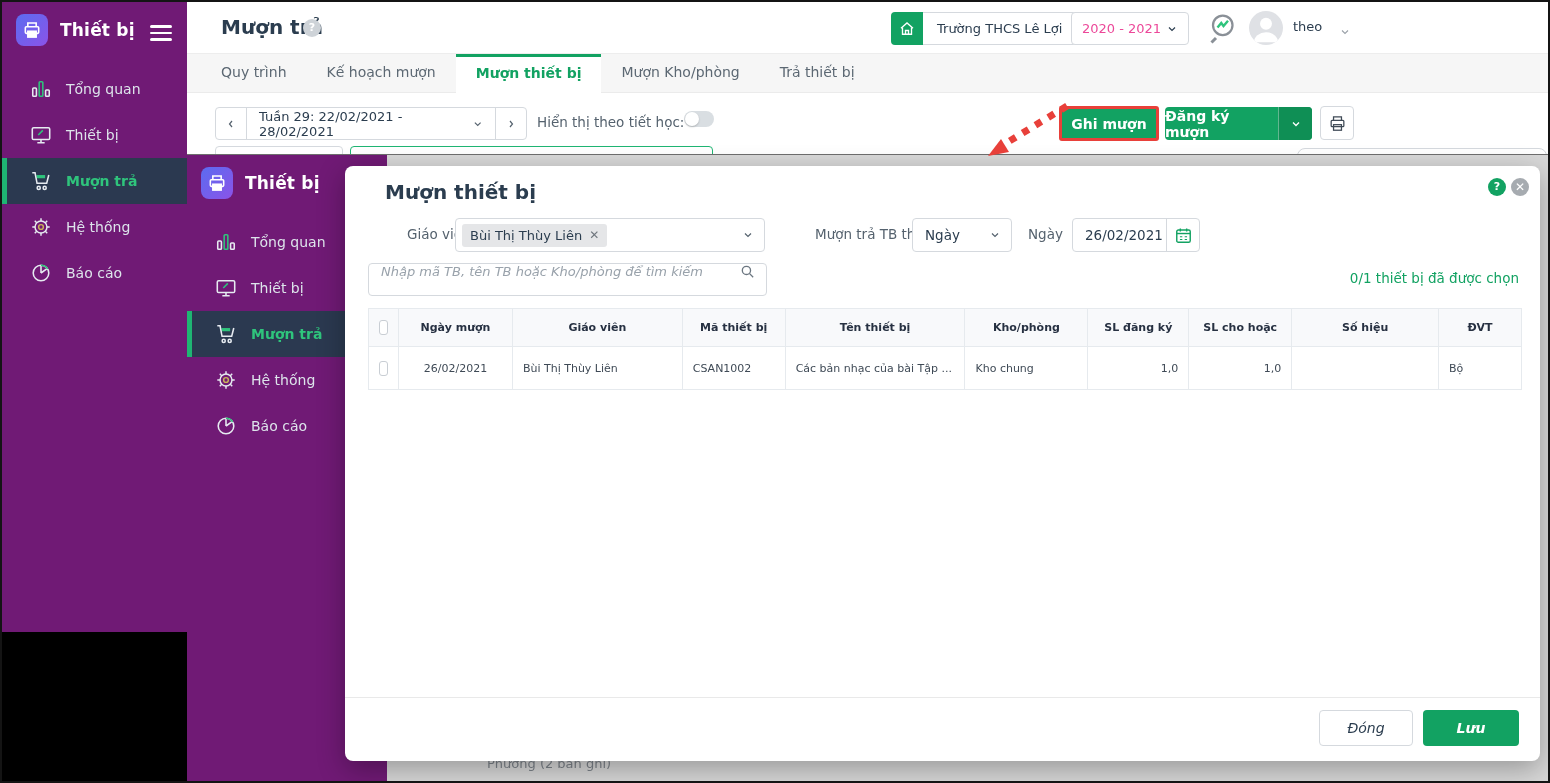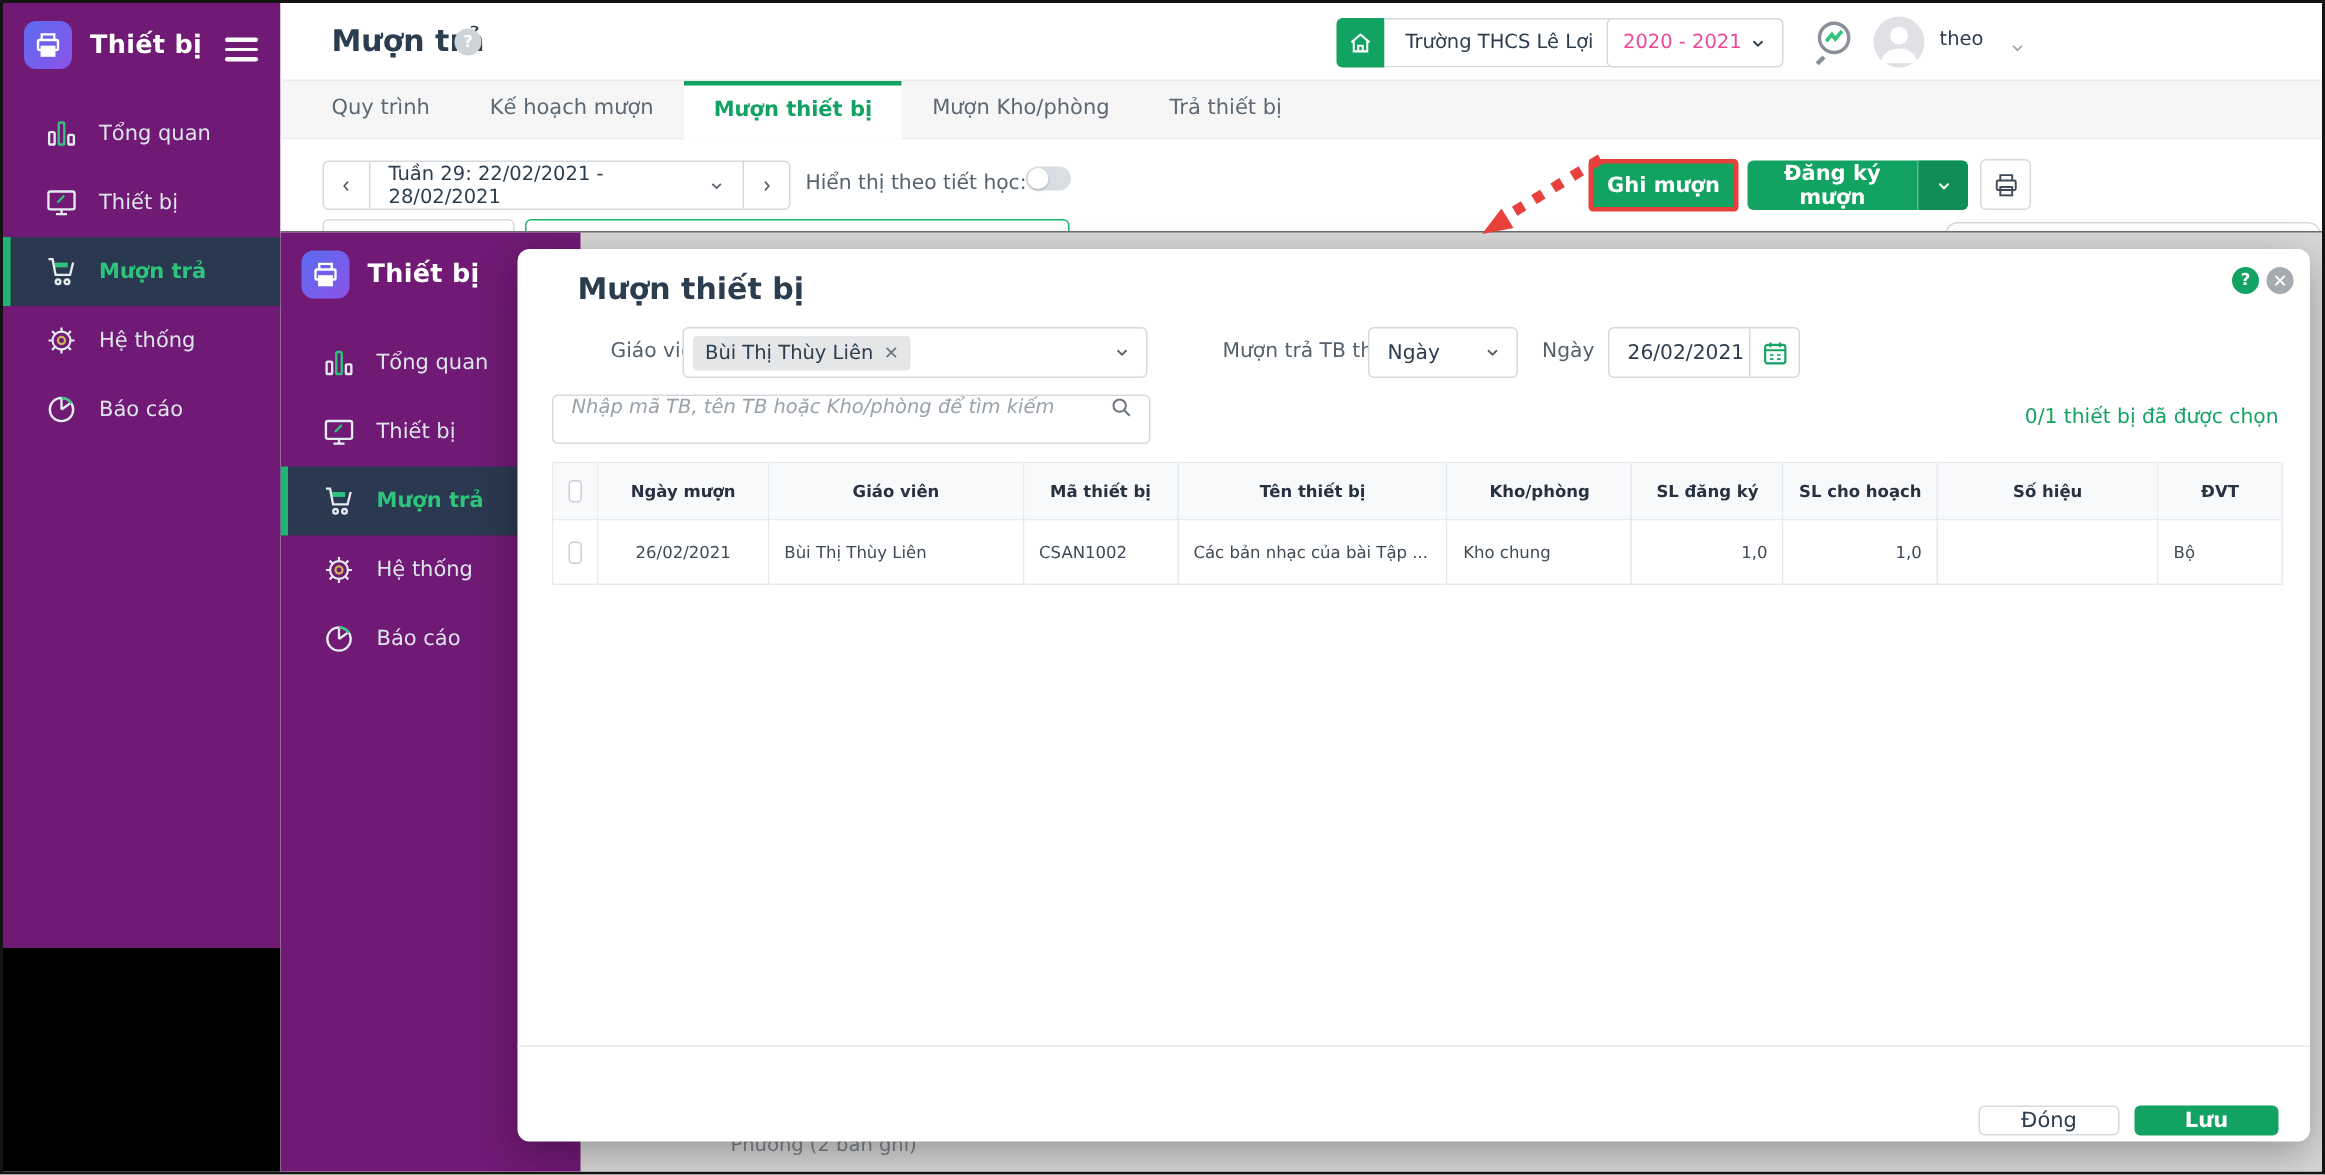--- a/index.html
+++ b/index.html
@@ -47,21 +47,21 @@
   #weekrow { position:absolute; left:185px; top:91px; width:1365px; height:61px; background:#fff; }
   .week-group { position:absolute; left:28px; top:14px; height:33px; display:flex; border:1px solid #d5d9de; border-radius:4px; background:#fff; }
   .week-btn { width:30px; display:flex; align-items:center; justify-content:center; cursor:pointer; }
   .week-select { width:250px; border-left:1px solid #d5d9de; border-right:1px solid #d5d9de; display:flex; align-items:center; justify-content:space-between; padding:0 12px; font-size:13px; color:#2b3d4f; cursor:pointer; }
   .toggle-label { position:absolute; left:350px; top:21px; font-size:13.5px; color:#55626e; }
   .toggle { position:absolute; left:497px; top:18px; width:30px; height:16px; border-radius:8px; background:#d9dee2; cursor:pointer; }
   .toggle .knob { position:absolute; left:1px; top:1px; width:14px; height:14px; border-radius:50%; background:#fff; box-shadow:0 1px 2px rgba(0,0,0,.2); }
   .btn { display:flex; align-items:center; justify-content:center; font-size:14px; font-weight:700; color:#fff; background:#12a262; border-radius:4px; cursor:pointer; }
   #ghi-muon-btn { position:absolute; left:872px; top:13px; width:100px; height:35px; border:3px solid #e8403a; border-radius:3px; }
   #dang-ky-btn { position:absolute; left:978px; top:14px; width:147px; height:33px; padding:0; overflow:hidden; }
-  #dang-ky-btn .dk-label { flex:1; text-align:center; }
+  #dang-ky-btn .dk-label { flex:1; text-align:left; }
   #dang-ky-btn .dk-caret { width:34px; height:33px; background:#0f8f55; display:flex; align-items:center; justify-content:center; border-left:1px solid rgba(255,255,255,.35); }
   #print-btn { position:absolute; left:1133px; top:13px; width:34px; height:34px; border:1px solid #d5d9de; border-radius:4px; background:#fff; display:flex; align-items:center; justify-content:center; cursor:pointer; }
   .pbox { position:absolute; background:#fff; border:1px solid #d5d9de; border-radius:4px; height:30px; }
   #pbox1 { left:28px; top:53px; width:128px; }
   #pbox2 { left:163px; top:53px; width:363px; border-color:#1fb573; }
   #pbox3 { left:1110px; top:55px; width:250px; border-radius:8px; }
 
   
   #overlay { position:absolute; left:185px; top:152px; width:1363px; height:629px; background:#d8d8d8; border-top:1px solid #6e6e6e; z-index:5; }
   #ov-sidebar { left:0; top:0; width:200px; height:629px; position:absolute; }
@@ -91,21 +91,21 @@
   #m-table { position:absolute; left:23px; top:142px; width:1154px; border-top:1px solid #e6eaee; border-left:1px solid #e6eaee; }
   .t-row { display:flex; }
   .t-cell { border-right:1px solid #e6eaee; border-bottom:1px solid #e6eaee; font-size:11px; color:#3f4a56; display:flex; align-items:center; padding:0 10px; overflow:hidden; white-space:nowrap; }
   .t-head .t-cell { height:38px; background:#f8f9fb; font-weight:700; color:#273142; justify-content:center; }
   .t-body .t-cell { height:43px; background:#fff; }
   .al-c { justify-content:center; }
   .al-r { justify-content:flex-end; }
   .cb { width:15px; height:15px; border:1px solid #c9ced4; border-radius:3px; background:#fff; cursor:pointer; }
 
   .m-divider { position:absolute; left:0; right:0; top:531px; border-top:1px solid #e9e9e9; }
-  .m-btn { position:absolute; top:571px; height:20px; border-radius:4px; font-size:14px; display:flex; align-items:center; justify-content:center; cursor:pointer; }
+  .m-btn { position:absolute; top:544px; height:36px; border-radius:4px; font-size:14px; display:flex; align-items:center; justify-content:center; cursor:pointer;font-style:italic; }
   #close-btn { left:974px; width:94px; background:#fff; border:1px solid #d5d9de; color:#2b3d4f; }
   #save-btn { left:1078px; width:96px; background:#12a262; color:#fff; font-weight:700; }
 
   #red-arrow { position:absolute; left:973px; top:96px; width:100px; height:64px; z-index:9; pointer-events:none; }
 </style>
 </head>
 <body>
 
 <div id="canvas">
 
@@ -377,21 +377,21 @@
           <div class="t-row t-head">
             <div class="t-cell al-c" style="width: 30px;">
               <div class="cb"></div>
             </div>
             <div class="t-cell al-c" style="width: 114px;">Ngày mượn</div>
             <div class="t-cell al-c" style="width: 170px;">Giáo viên</div>
             <div class="t-cell al-c" style="width: 103px;">Mã thiết bị</div>
             <div class="t-cell al-c" style="width: 180px;">Tên thiết bị</div>
             <div class="t-cell al-c" style="width: 123px;">Kho/phòng</div>
             <div class="t-cell al-c" style="width: 101px;">SL đăng ký</div>
-            <div class="t-cell al-c" style="width: 103px;">SL cho hoạch</div>
+            <div class="t-cell al-c" style="width: 103px;">SL cho hoặc</div>
             <div class="t-cell al-c" style="width: 147px;">Số hiệu</div>
             <div class="t-cell al-c" style="width: 83px;">ĐVT</div>
           </div>
           <div class="t-row t-body">
             <div class="t-cell al-c" style="width: 30px;">
               <div class="cb"></div>
             </div>
             <div class="t-cell al-c" style="width: 114px;">26/02/2021</div>
             <div class="t-cell" style="width: 170px;">Bùi Thị Thùy Liên</div>
             <div class="t-cell" style="width: 103px;">CSAN1002</div>

